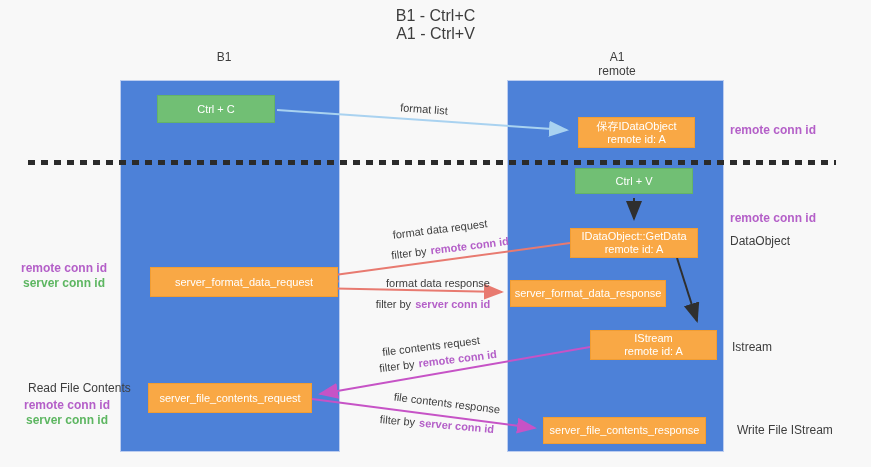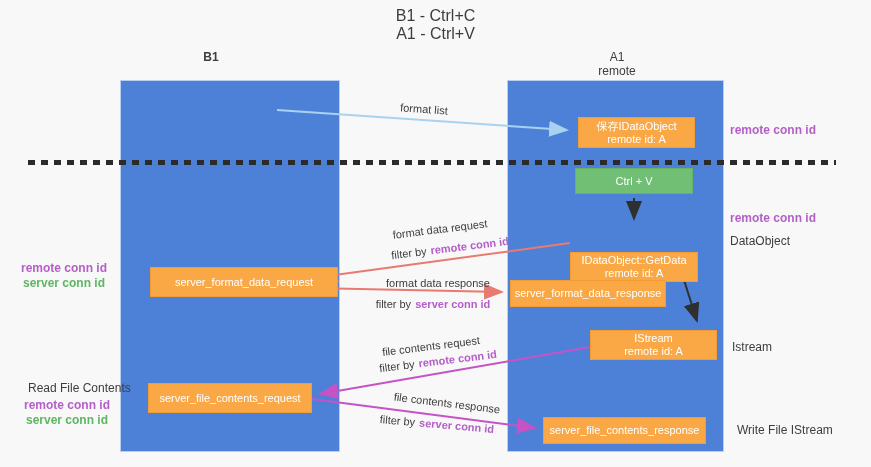--- a/index.html
+++ b/index.html
@@ -58,21 +58,21 @@
 </head>
 <body>
 
 <div class="canvas">
 
   <div class="title">
     <div>B1 - Ctrl+C</div>
     <div>A1 - Ctrl+V</div>
   </div>
 
-  <div class="lifeline-header" style="left:131px;font-weight:bold;">
+  <div class="lifeline-header" style="left:144px;">
     <div>B1</div>
   </div>
   <div class="lifeline-header" style="left:537px;">
     <div>A1</div>
     <div>remote</div>
   </div>
 
   <div class="lifeline" style="left:120px;width:220px;"></div>
   <div class="lifeline" style="left:507px;width:217px;"></div>
 
@@ -95,31 +95,34 @@
     <line x1="634" y1="198" x2="634" y2="219" stroke="#2f2f2f" stroke-width="2" marker-end="url(#m-black)"></line>
     <line x1="677" y1="258" x2="697" y2="321" stroke="#2f2f2f" stroke-width="2" marker-end="url(#m-black)"></line>
     <line x1="570" y1="243" x2="320" y2="277" stroke="#e87a70" stroke-width="2" marker-end="url(#m-salmon)"></line>
     <line x1="312" y1="288" x2="502" y2="292" stroke="#e87a70" stroke-width="2" marker-end="url(#m-salmon)"></line>
     <line x1="590" y1="347" x2="320" y2="394" stroke="#c653c6" stroke-width="2" marker-end="url(#m-magenta)"></line>
     <line x1="312" y1="399" x2="535" y2="428" stroke="#c653c6" stroke-width="2" marker-end="url(#m-magenta)"></line>
   </svg>
 
   <div class="dashed-line"></div>
 
+  <div class="node green" style="left:157px;top:95px;width:118px;height:28px;">
+    <div>Ctrl + C</div>
+  </div>
 
   <div class="node orange" style="left:578px;top:117px;width:117px;height:31px;">
     <div>保存IDataObject</div>
     <div>remote id: A</div>
   </div>
 
   <div class="node green" style="left:575px;top:168px;width:118px;height:26px;">
     <div>Ctrl + V</div>
   </div>
 
-  <div class="node orange" style="left:570px;top:228px;width:128px;height:30px;margin-top:24px;">
+  <div class="node orange" style="left:570px;top:228px;width:128px;height:30px;">
     <div>IDataObject::GetData</div>
     <div>remote id: A</div>
   </div>
 
   <div class="node orange" style="left:150px;top:267px;width:188px;height:30px;">
     <div>server_format_data_request</div>
   </div>
 
   <div class="node orange" style="left:510px;top:280px;width:156px;height:27px;">
     <div>server_format_data_response</div>

